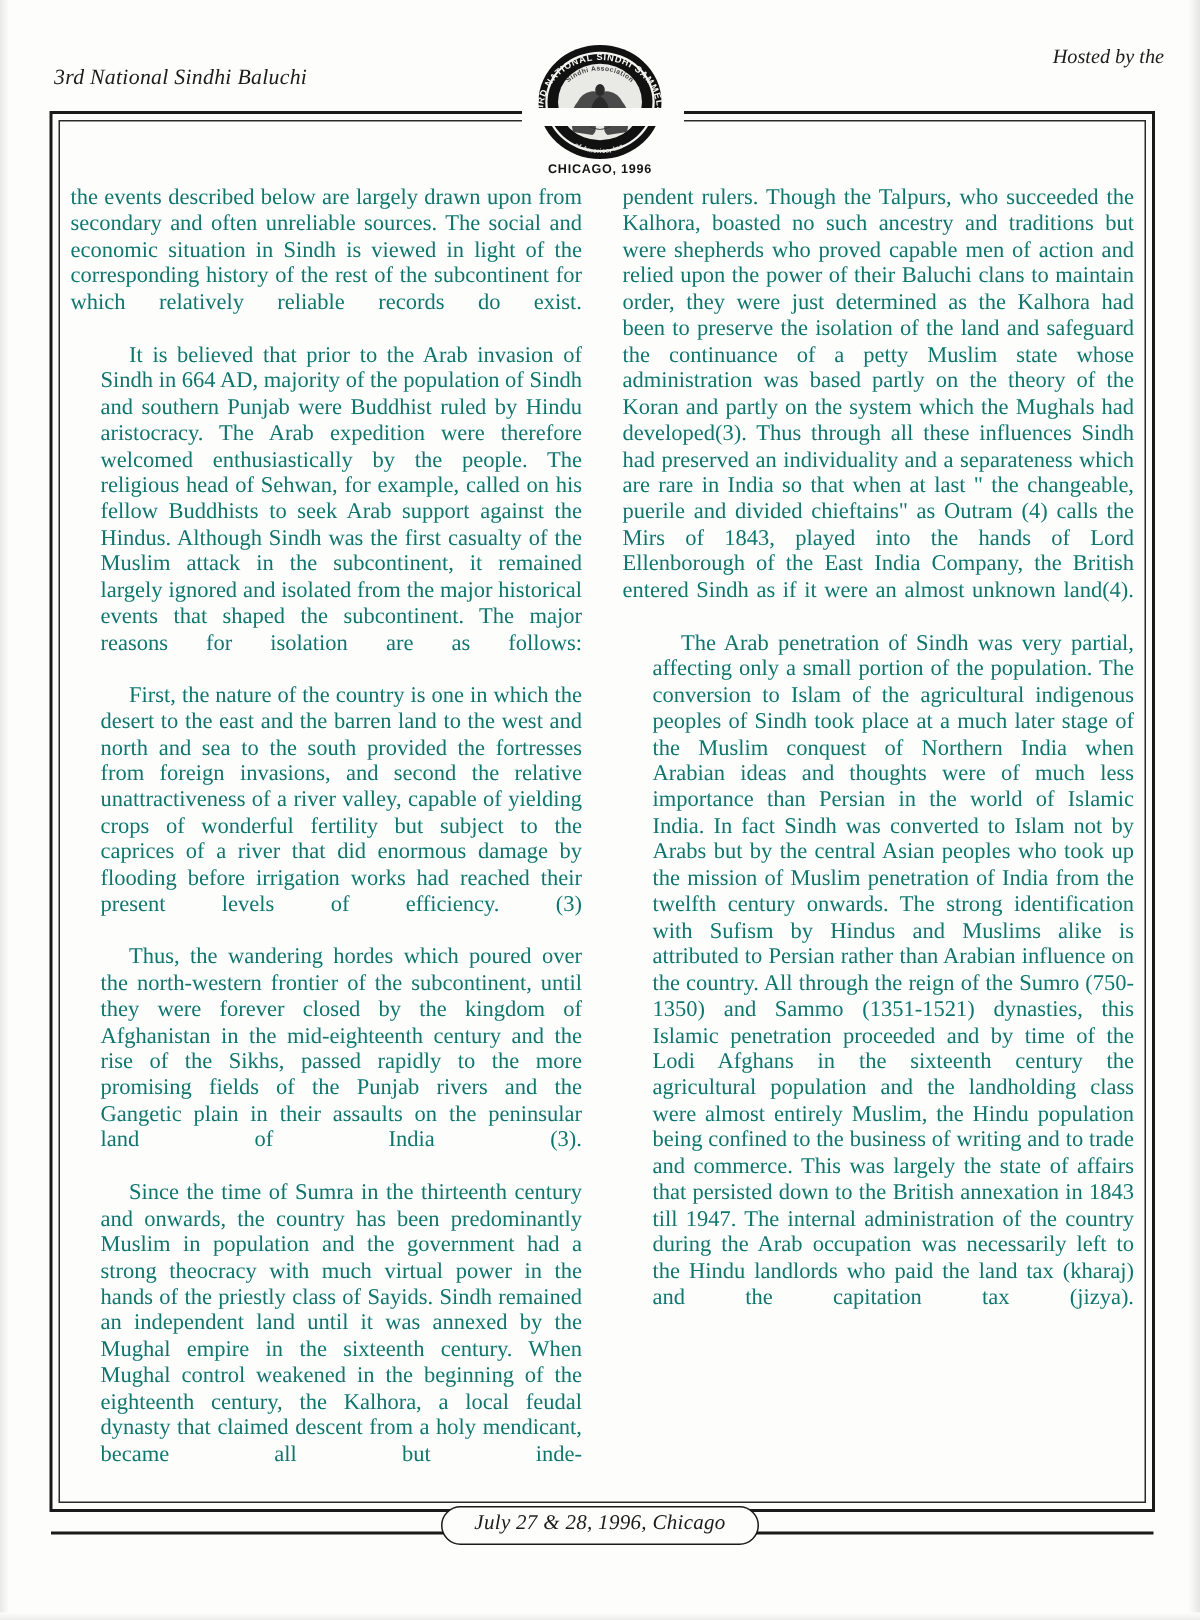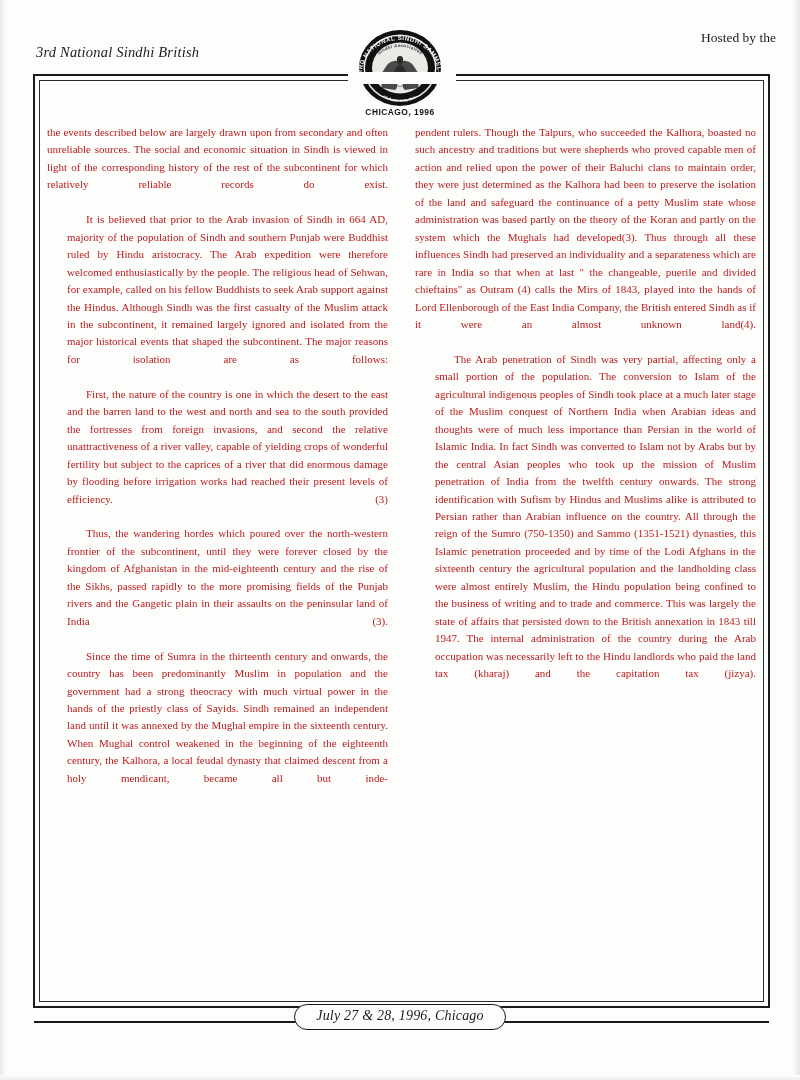--- a/index.html
+++ b/index.html
@@ -56,20 +56,21 @@
     letter-spacing: 0.2px;
     color: #1b1b1b;
     white-space: nowrap;
   }
   .mast-right {
     position: absolute;
     right: 24px;
     top: 28px;
     text-align: right;
     font-family: "Liberation Serif", "DejaVu Serif", serif;
+    font-style: italic;
     color: #1b1b1b;
     line-height: 1.42;
   }
   .mast-right .l1 { font-size: 13.5px; display: block; }
   .mast-right .l2 { font-size: 14.5px; display: block; letter-spacing: 0.1px; }
 
   
   .seal {
     position: absolute;
     left: 348px;
@@ -112,25 +113,25 @@
     left: 47px;
     top: 124px;
     width: 710px;
     height: 876px;
     display: flex;
     gap: 27px;
   }
   .column {
     width: 341px;
     font-family: "Liberation Serif", "DejaVu Serif", serif;
-    font-size: 11px;
+    font-size: 15px;
     line-height: 17.45px;
     text-align: justify;
     text-justify: inter-word;
-    color: #b91c1c;
+    color: #0f766e;
     -webkit-font-smoothing: none;
   }
   .column p {
     margin: 0;
     text-indent: 0;
     hyphens: manual;
   }
   .column p.indent {
     text-indent: 19px;
     margin-left: 20px;
@@ -182,21 +183,21 @@
 <body>
 
 <div class="page">
 
   <div class="scan-edge-left"></div>
   <div class="scan-edge-right"></div>
   <div class="scan-edge-bottom"></div>
 
   <div class="masthead">
 
-    <div class="mast-left">3rd National Sindhi British</div>
+    <div class="mast-left">3rd National Sindhi Baluchi</div>
 
     <div class="mast-right">
       <span class="l1">Hosted by the</span>
     </div>
 
     <div class="seal">
       <svg viewBox="0 0 104 104" width="104" height="104" aria-hidden="true">
         <defs>
           <path id="arcTop" d="M 14,58 A 38,34 0 0 1 90,58" fill="none"></path>
           <path id="arcTop2" d="M 23,57 A 29,26 0 0 1 81,57" fill="none"></path>

